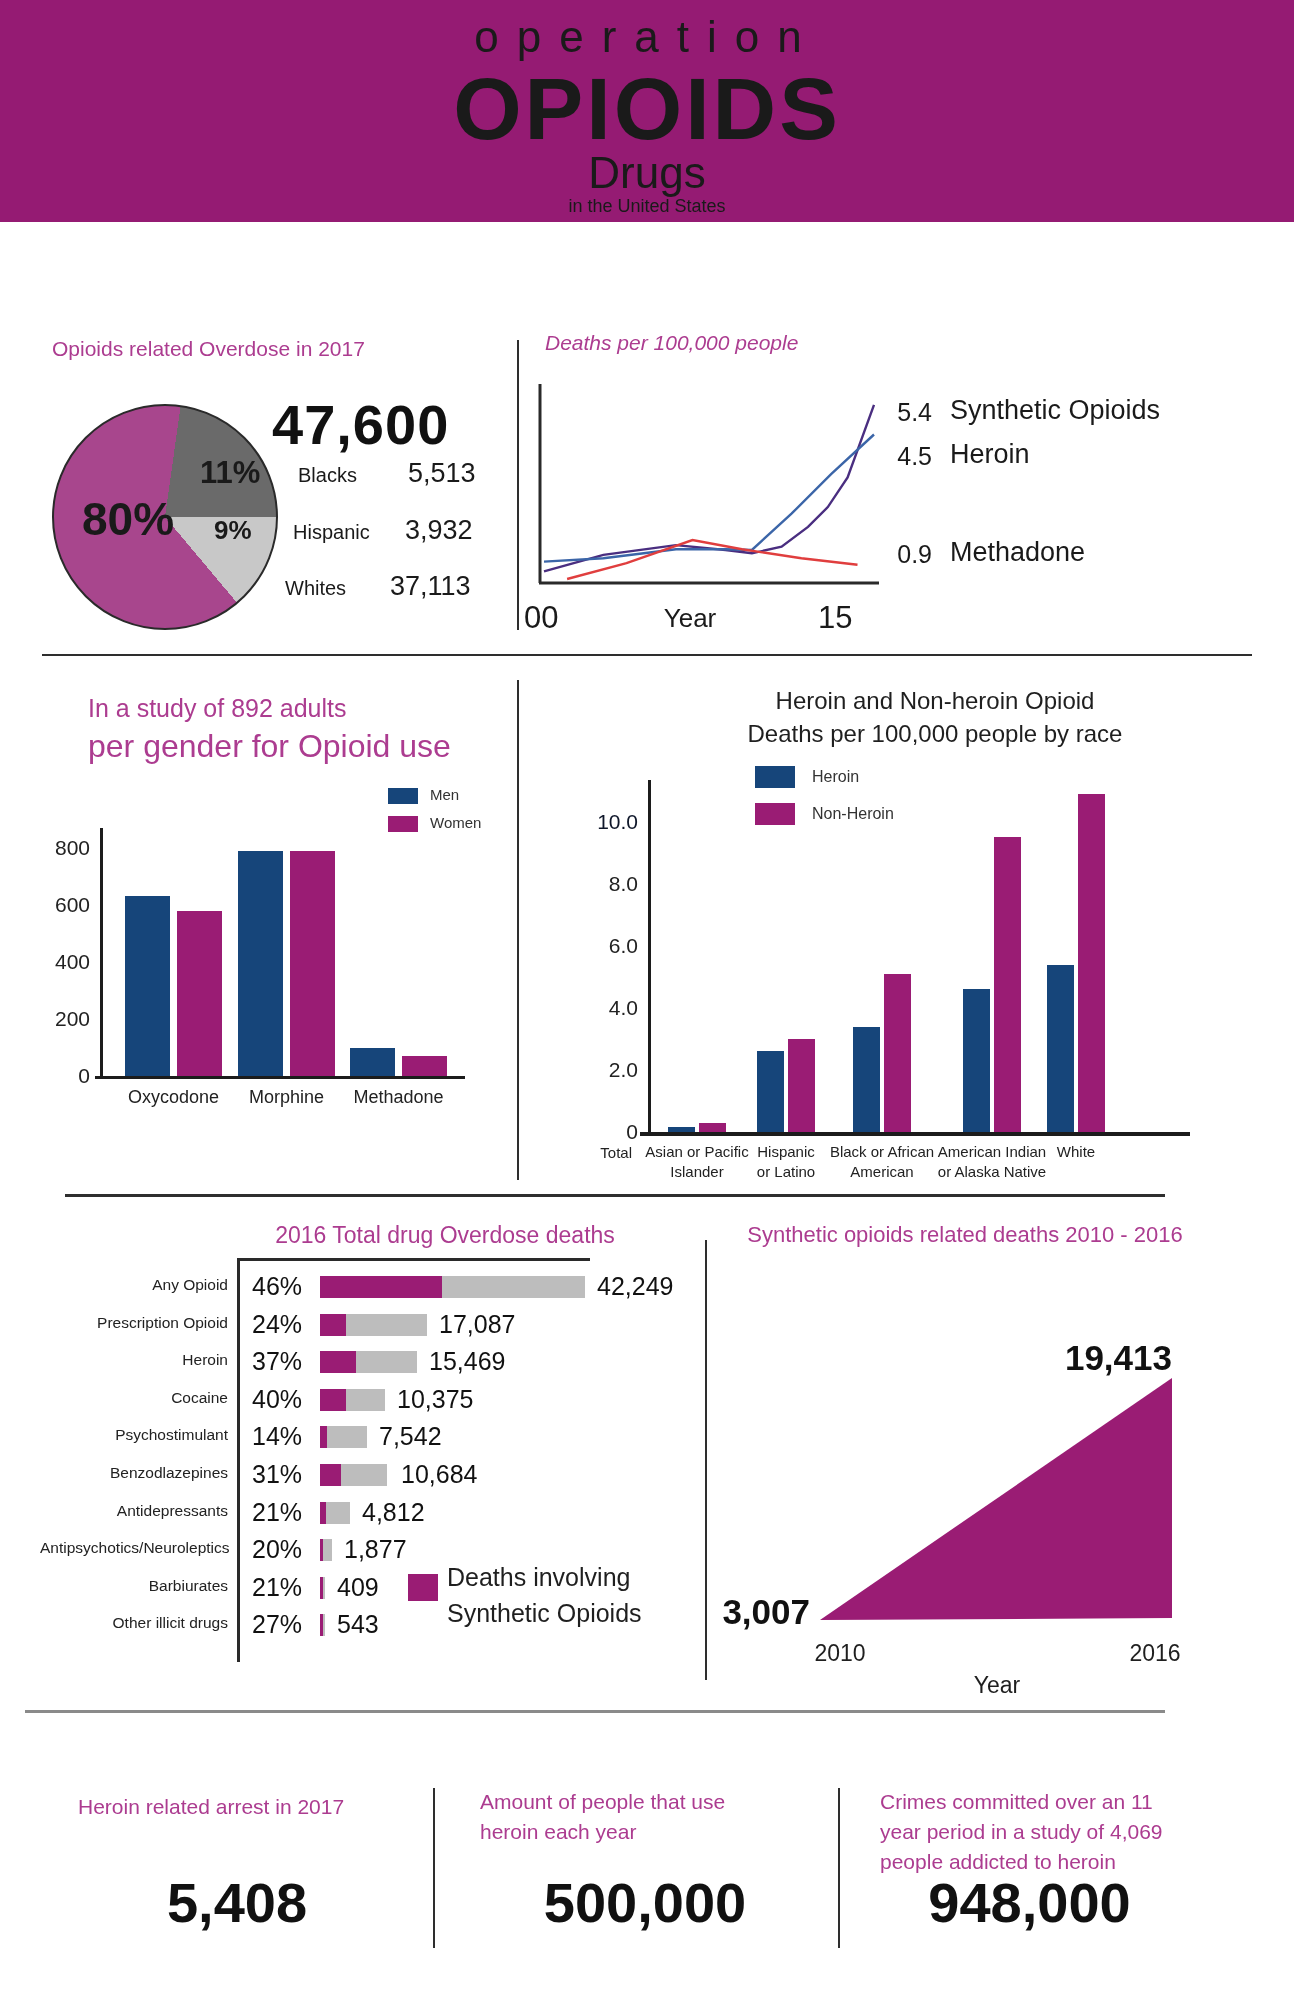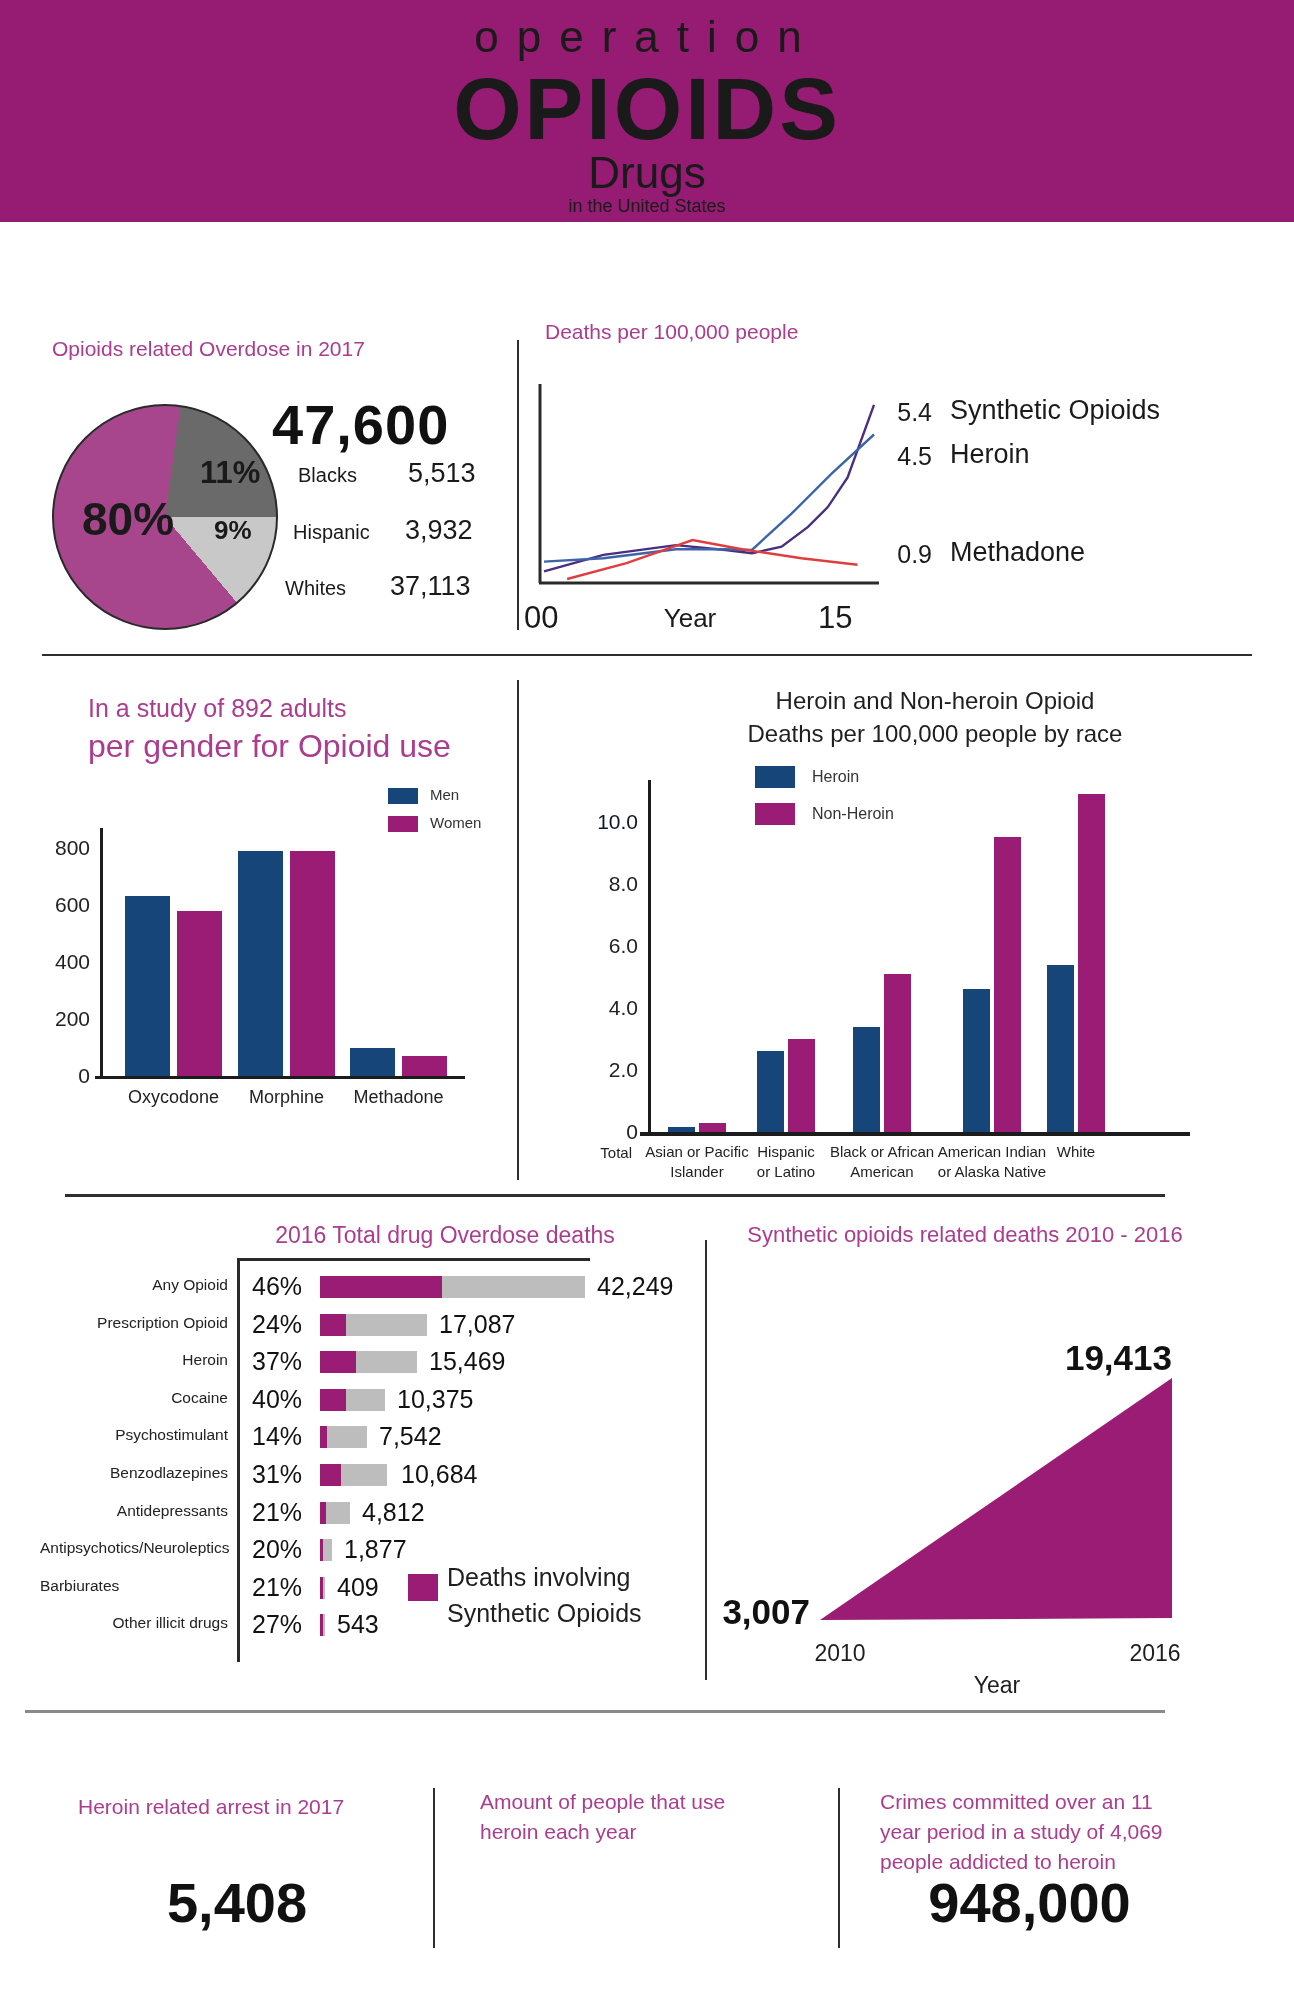--- a/index.html
+++ b/index.html
@@ -42,21 +42,21 @@
   <div class="t" style="left:200px;top:455px;font-size:31px;font-weight:600;">11%</div>
   <div class="t" style="left:214px;top:515px;font-size:26px;font-weight:600;">9%</div>
   <div class="t num-big" style="left:272px;top:392px;font-size:56px;letter-spacing:1px;">47,600</div>
   <div class="t" style="left:298px;top:464px;font-size:20px;">Blacks</div>
   <div class="t" style="left:408px;top:458px;font-size:27px;">5,513</div>
   <div class="t" style="left:293px;top:521px;font-size:20px;">Hispanic</div>
   <div class="t" style="left:405px;top:515px;font-size:27px;">3,932</div>
   <div class="t" style="left:285px;top:577px;font-size:20px;">Whites</div>
   <div class="t" style="left:390px;top:571px;font-size:27px;">37,113</div>
 
-  <div class="t sec-title" style="left:545px;top:320px;">Deaths per 100,000 people</div>
+  <div class="t sec-title" style="left:545px;top:331px;font-style:italic;">Deaths per 100,000 people</div>
   <svg id="linechart" class="abs" style="left:534px;top:376px;" width="352" height="214" viewBox="0 0 352 214">
       <line x1="6" y1="8" x2="6" y2="207" stroke="#2a2a2a" stroke-width="3"></line>
       <line x1="5" y1="207" x2="345" y2="207" stroke="#2a2a2a" stroke-width="3"></line>
       <polyline points="10.0,195.4 69.4,178.9 142.0,169.1 191.5,174.0 217.9,177.3 247.6,170.7 274.0,150.9 293.8,131.1 313.6,101.4 340.0,28.8" fill="none" stroke="#4A2E80" stroke-width="2.4"></polyline>
       <polyline points="10.0,185.6 69.4,182.3 142.0,173.3 191.5,173.3 217.9,174.0 257.5,137.7 297.1,98.1 340.0,58.5" fill="none" stroke="#3B65A8" stroke-width="2.4"></polyline>
       <polyline points="33.1,203.0 92.5,187.2 158.5,164.1 208.0,173.3 267.4,182.3 323.5,188.8" fill="none" stroke="#E03E3E" stroke-width="2.4"></polyline>
     </svg>
   <div class="t" style="left:524px;top:600px;font-size:31px;">00</div>
   <div class="t center" style="left:640px;top:603px;width:100px;font-size:26px;">Year</div>
   <div class="t" style="left:818px;top:600px;font-size:31px;">15</div>
@@ -174,21 +174,21 @@
       <div class="t" style="left: 0px; top: 251.6px; width: 188px; font-size: 15.5px; color: rgb(34, 34, 34); text-align: right;">Antidepressants</div>
       <div class="t" style="left: 212px; top: 247.6px; width: 62px; font-size: 25px; color: rgb(17, 17, 17);">21%</div>
       <div class="abs bar" style="left: 280px; top: 251.6px; width: 30px; height: 22px; background: rgb(189, 189, 189);"></div>
       <div class="abs bar" style="left: 280px; top: 251.6px; width: 6px; height: 22px; background: rgb(154, 28, 116);"></div>
       <div class="t" style="left: 322px; top: 247.6px; font-size: 25px; color: rgb(17, 17, 17);">4,812</div>
       <div class="t" style="left: 0px; top: 289.2px; width: 188px; font-size: 15.5px; color: rgb(34, 34, 34); text-align: right;">Antipsychotics/Neuroleptics</div>
       <div class="t" style="left: 212px; top: 285.2px; width: 62px; font-size: 25px; color: rgb(17, 17, 17);">20%</div>
       <div class="abs bar" style="left: 280px; top: 289.2px; width: 12px; height: 22px; background: rgb(189, 189, 189);"></div>
       <div class="abs bar" style="left: 280px; top: 289.2px; width: 3px; height: 22px; background: rgb(154, 28, 116);"></div>
       <div class="t" style="left: 304px; top: 285.2px; font-size: 25px; color: rgb(17, 17, 17);">1,877</div>
-      <div class="t" style="left: 0px; top: 326.8px; width: 188px; font-size: 15.5px; color: rgb(34, 34, 34); text-align: left;">Barbiurates</div>
+      <div class="t" style="left: 0px; top: 326.8px; width: 188px; font-size: 15.5px; color: rgb(34, 34, 34); text-align: right;">Barbiurates</div>
       <div class="t" style="left: 212px; top: 322.8px; width: 62px; font-size: 25px; color: rgb(17, 17, 17);">21%</div>
       <div class="abs bar" style="left: 280px; top: 326.8px; width: 5px; height: 22px; background: rgb(189, 189, 189);"></div>
       <div class="abs bar" style="left: 280px; top: 326.8px; width: 3px; height: 22px; background: rgb(154, 28, 116);"></div>
       <div class="t" style="left: 297px; top: 322.8px; font-size: 25px; color: rgb(17, 17, 17);">409</div>
       <div class="t" style="left: 0px; top: 364.4px; width: 188px; font-size: 15.5px; color: rgb(34, 34, 34); text-align: right;">Other illicit drugs</div>
       <div class="t" style="left: 212px; top: 360.4px; width: 62px; font-size: 25px; color: rgb(17, 17, 17);">27%</div>
       <div class="abs bar" style="left: 280px; top: 364.4px; width: 5px; height: 22px; background: rgb(189, 189, 189);"></div>
       <div class="abs bar" style="left: 280px; top: 364.4px; width: 3px; height: 22px; background: rgb(154, 28, 116);"></div>
       <div class="t" style="left: 297px; top: 360.4px; font-size: 25px; color: rgb(17, 17, 17);">543</div>
     </div>
@@ -213,20 +213,21 @@
   <div class="vline" style="left:838px;top:1788px;width:2px;height:160px;"></div>
 
   <div class="abs" id="stats-row" style="left:0;top:1782px;width:1294px;height:200px;">
       <div class="abs" style="left: 62px; top: 0px; width: 350px; height: 180px;">
         <div class="t" style="left: 16px; top: 13px; font-size: 21px; color: rgb(172, 60, 144);">Heroin related arrest in 2017</div>
         <div class="t" style="left: 0px; top: 88px; width: 350px; font-size: 56px; font-weight: 600; color: rgb(17, 17, 17); text-align: center;">5,408</div>
       </div>
       <div class="abs" style="left: 470px; top: 0px; width: 350px; height: 180px;">
         <div class="t" style="left: 10px; top: 8px; font-size: 21px; color: rgb(172, 60, 144);">Amount of people that use</div>
         <div class="t" style="left: 10px; top: 38px; font-size: 21px; color: rgb(172, 60, 144);">heroin each year</div>
+        <div class="t" style="left: 0px; top: 88px; width: 350px; font-size: 56px; font-weight: 600; color: rgb(17, 17, 17); text-align: center;">500,000</div>
       </div>
       <div class="abs" style="left: 862px; top: 0px; width: 335px; height: 180px;">
         <div class="t" style="left: 18px; top: 8px; font-size: 21px; color: rgb(172, 60, 144);">Crimes committed over an 11</div>
         <div class="t" style="left: 18px; top: 38px; font-size: 21px; color: rgb(172, 60, 144);">year period in a study of 4,069</div>
         <div class="t" style="left: 18px; top: 68px; font-size: 21px; color: rgb(172, 60, 144);">people addicted to heroin</div>
         <div class="t" style="left: 0px; top: 88px; width: 335px; font-size: 56px; font-weight: 600; color: rgb(17, 17, 17); text-align: center;">948,000</div>
       </div>
     </div>
 
 </div>

